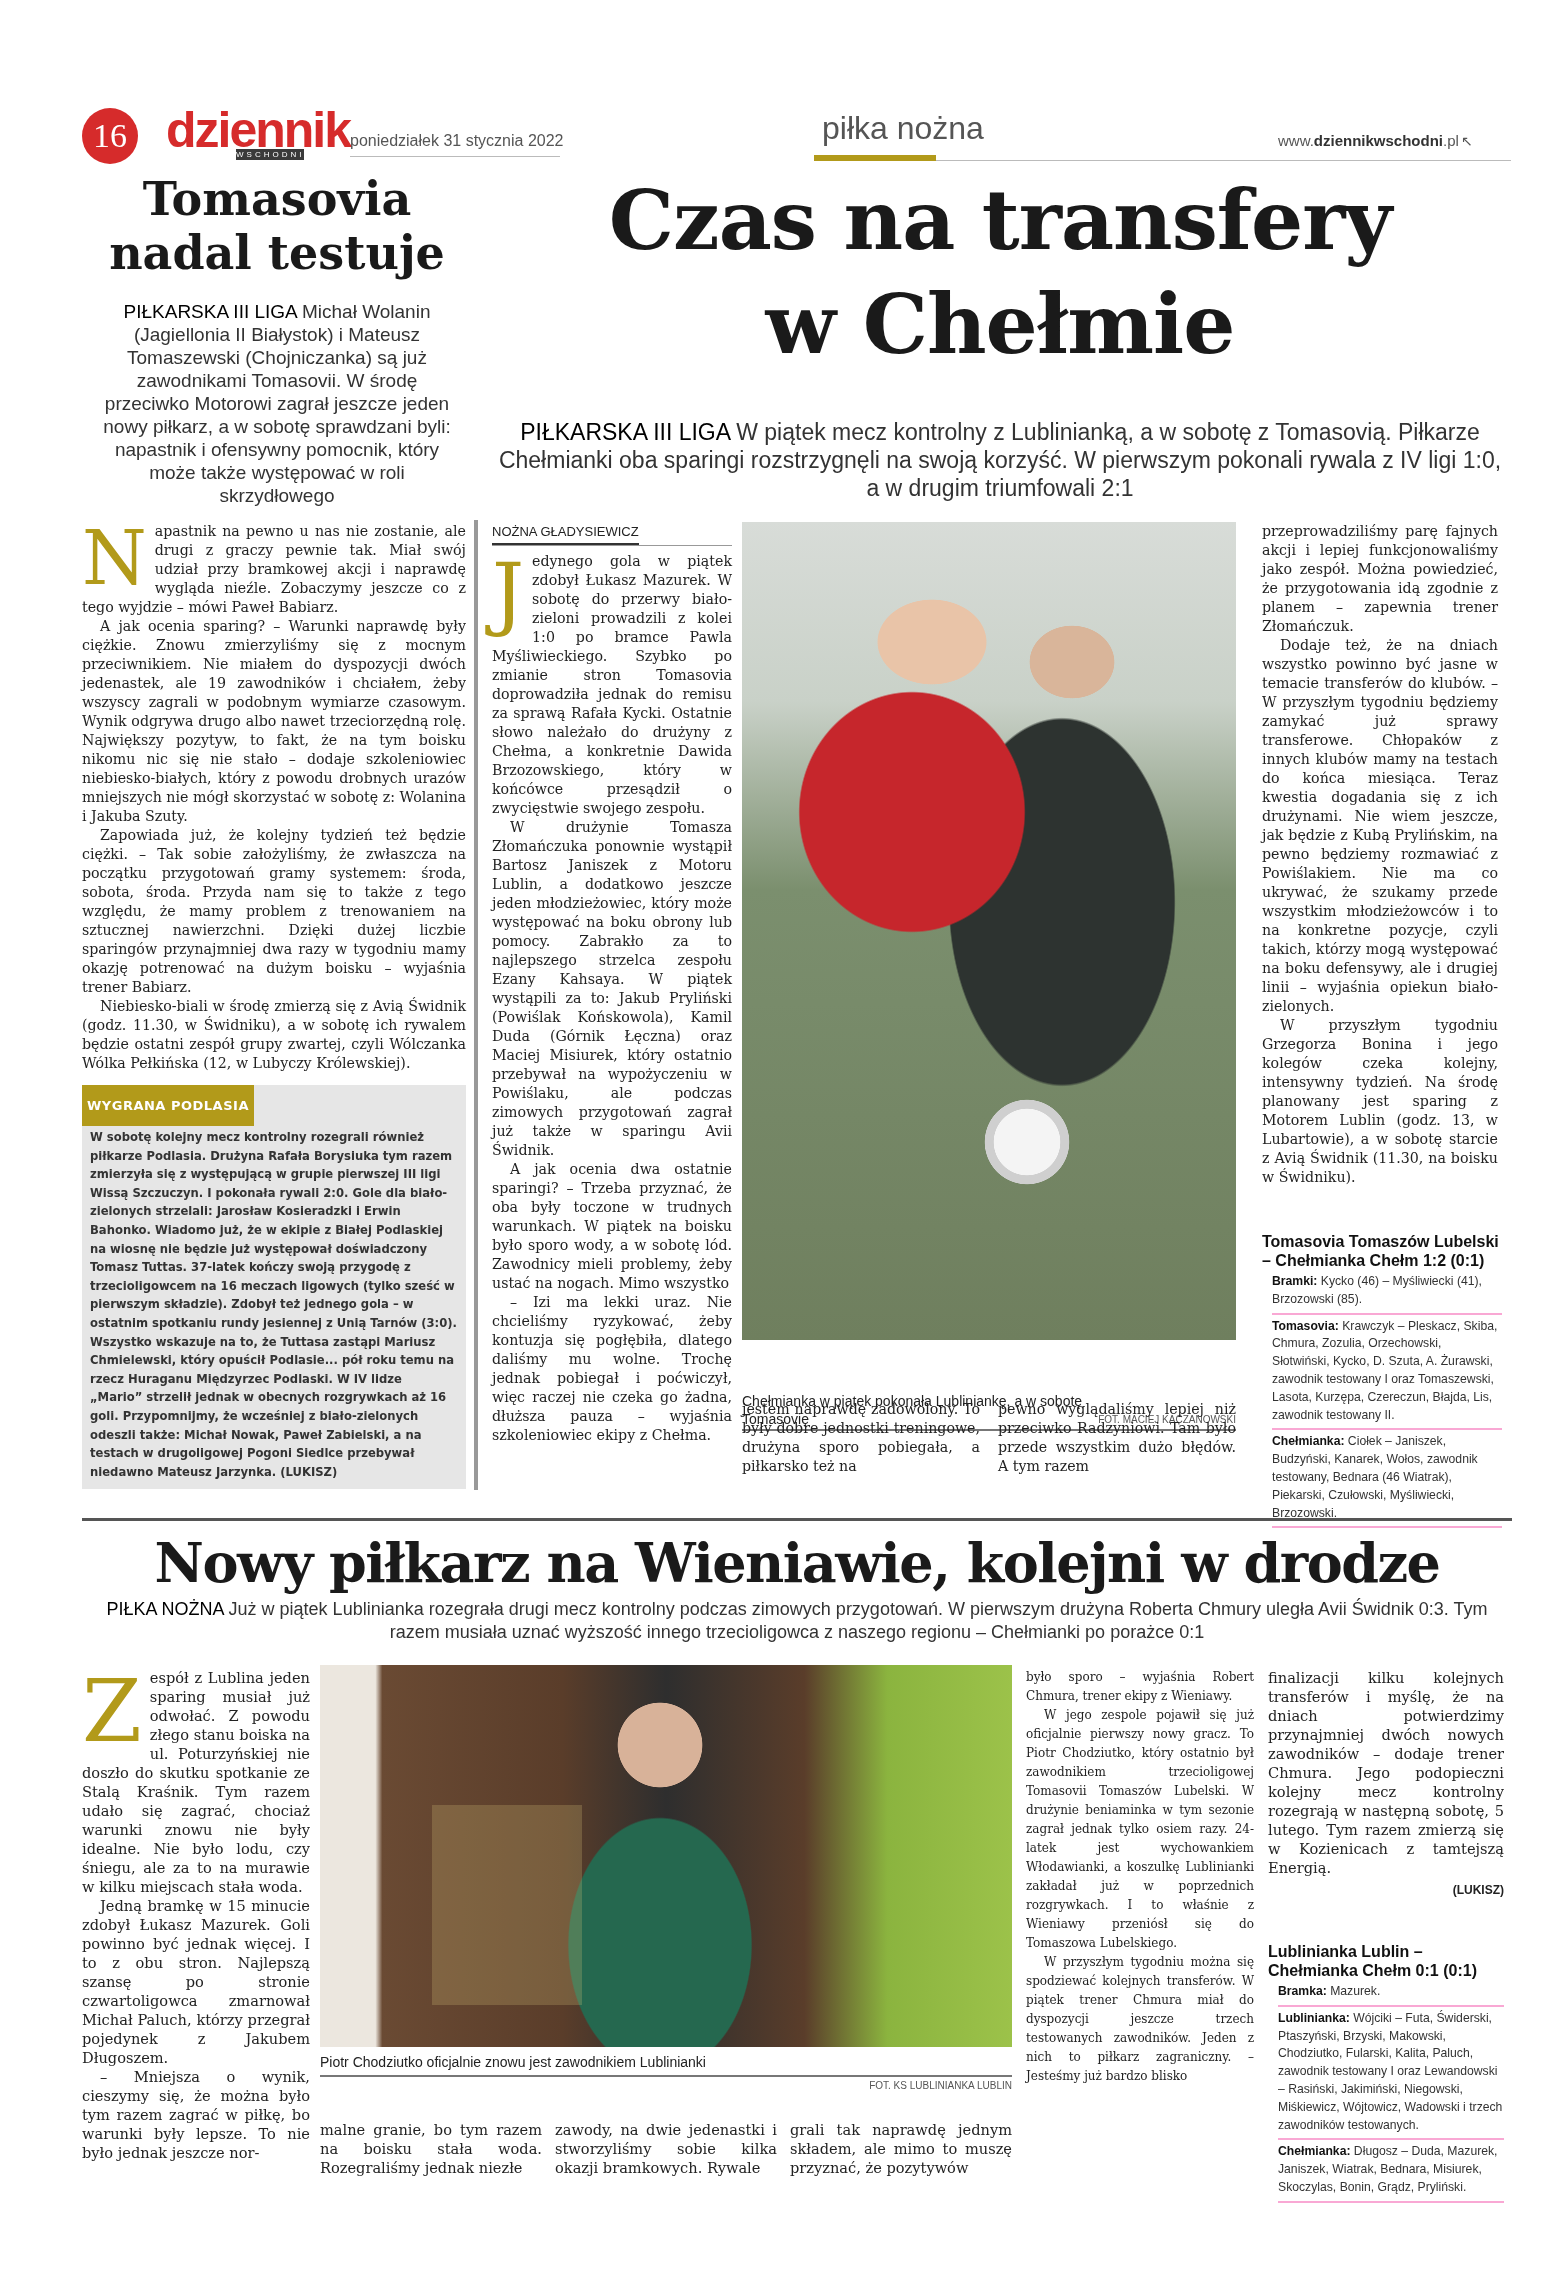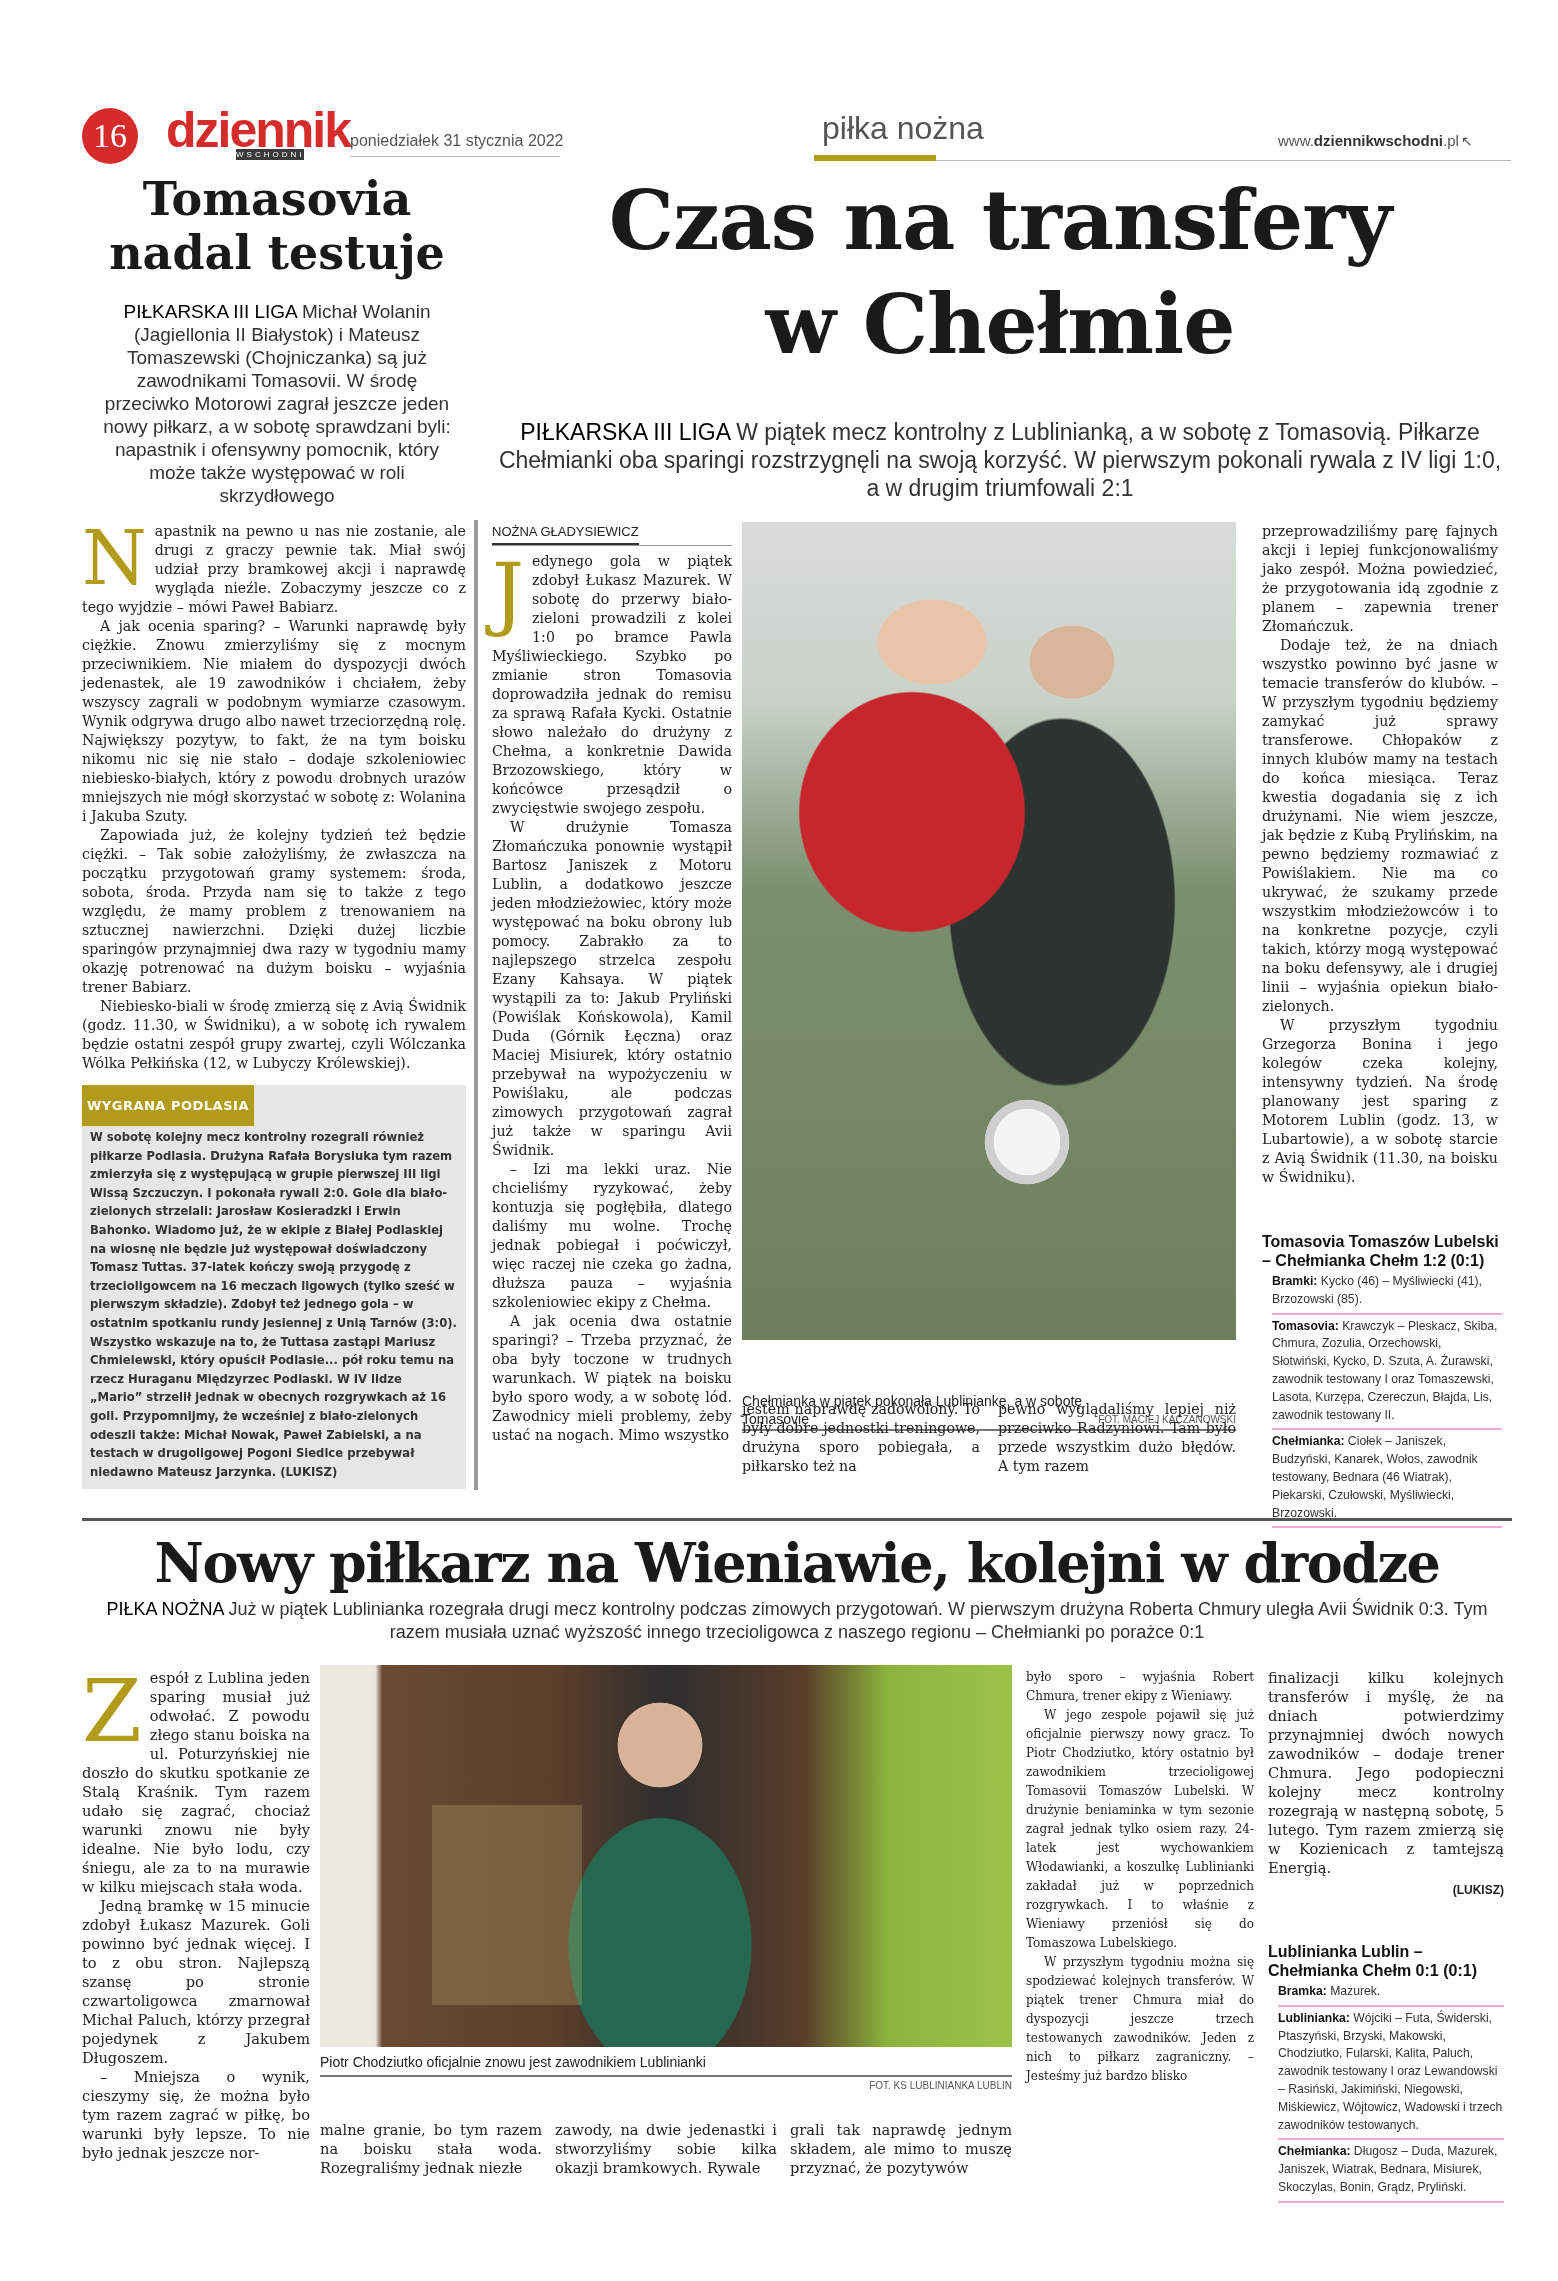--- a/index.html
+++ b/index.html
@@ -97,22 +97,22 @@
   <div>w Chełmie</div>
 </div>
 <div class="abs lead-main"><span class="kicker">PIŁKARSKA III LIGA</span><span> W piątek mecz kontrolny z Lublinianką, a w sobotę z Tomasovią. Piłkarze Chełmianki oba sparingi rozstrzygnęli na swoją korzyść. W pierwszym pokonali rywala z IV ligi 1:0, a w drugim triumfowali 2:1</span></div>
 
 <div class="abs col" style="left:492px;top:522px;width:240px;">
   <div><span class="byline">NOŻNA GŁADYSIEWICZ</span></div>
   <div class="byline-rule"></div>
   <span class="drop" style="font-size:80px;line-height:74px;">J</span>
   <p class="first">edynego gola w piątek zdobył Łukasz Mazurek. W sobotę do przerwy biało-zieloni prowadzili z kolei 1:0 po bramce Pawla Myśliwieckiego. Szybko po zmianie stron Tomasovia doprowadziła jednak do remisu za sprawą Rafała Kycki. Ostatnie słowo należało do drużyny z Chełma, a konkretnie Dawida Brzozowskiego, który w końcówce przesądził o zwycięstwie swojego zespołu.</p>
   <p>W drużynie Tomasza Złomańczuka ponownie wystąpił Bartosz Janiszek z Motoru Lublin, a dodatkowo jeszcze jeden młodzieżowiec, który może występować na boku obrony lub pomocy. Zabrakło za to najlepszego strzelca zespołu Ezany Kahsaya. W piątek wystąpili za to: Jakub Pryliński (Powiślak Końskowola), Kamil Duda (Górnik Łęczna) oraz Maciej Misiurek, który ostatnio przebywał na wypożyczeniu w Powiślaku, ale podczas zimowych przygotowań zagrał już także w sparingu Avii Świdnik.</p>
+  <p>A jak ocenia dwa ostatnie sparingi? – Trzeba przyznać, że oba były toczone w trudnych warunkach. W piątek na boisku było sporo wody, a w sobotę lód. Zawodnicy mieli problemy, żeby ustać na nogach. Mimo wszystko</p>
   <p>– Izi ma lekki uraz. Nie chcieliśmy ryzykować, żeby kontuzja się pogłębiła, dlatego daliśmy mu wolne. Trochę jednak pobiegał i poćwiczył, więc raczej nie czeka go żadna, dłuższa pauza – wyjaśnia szkoleniowiec ekipy z Chełma.</p>
-  <p>A jak ocenia dwa ostatnie sparingi? – Trzeba przyznać, że oba były toczone w trudnych warunkach. W piątek na boisku było sporo wody, a w sobotę lód. Zawodnicy mieli problemy, żeby ustać na nogach. Mimo wszystko</p>
 </div>
 
 <div class="abs photo1"></div>
 <div class="abs" style="left:742px;top:1348px;width:494px;margin-top:44px;">
   <div class="caption" style="width:380px;">Chełmianka w piątek pokonała Lubliniankę, a w sobotę Tomasovię</div>
   <div class="credit" style="margin-top:-14px;">FOT. MACIEJ KACZANOWSKI</div>
   <div class="cap-rule" style="margin-top:4px;"></div>
 </div>
 <div class="abs col" style="left:742px;top:1400px;width:238px;">
     <p class="first">jestem naprawdę zadowolony. To były dobre jednostki treningowe, drużyna sporo pobiegała, a piłkarsko też na</p>

